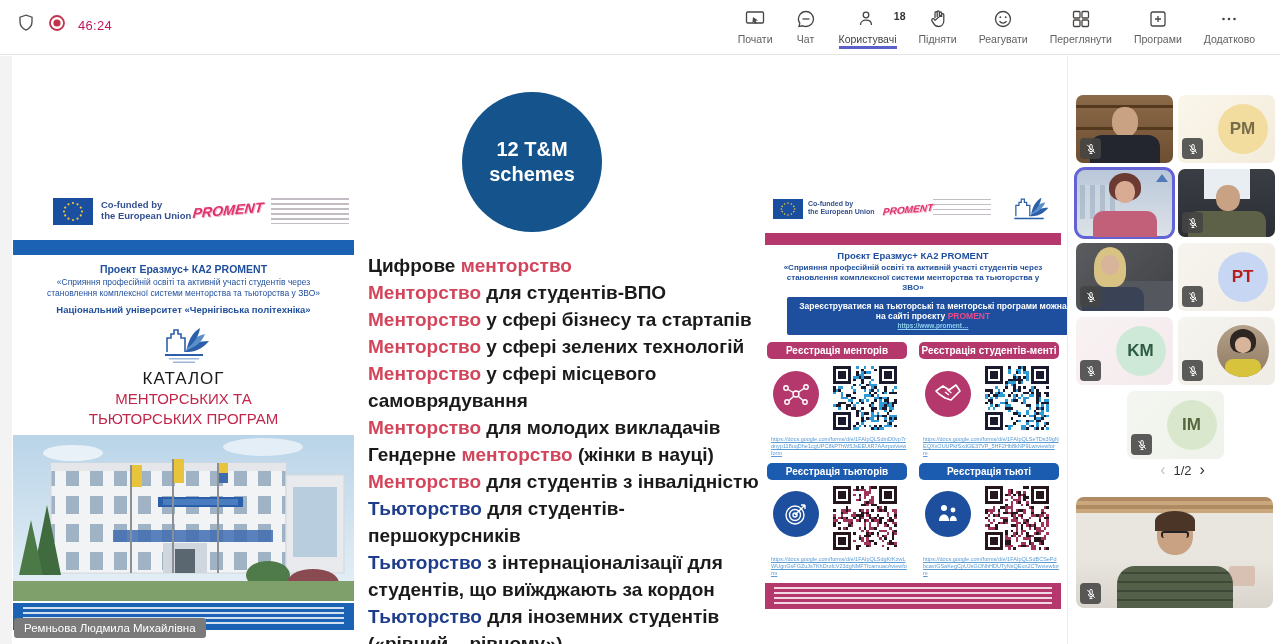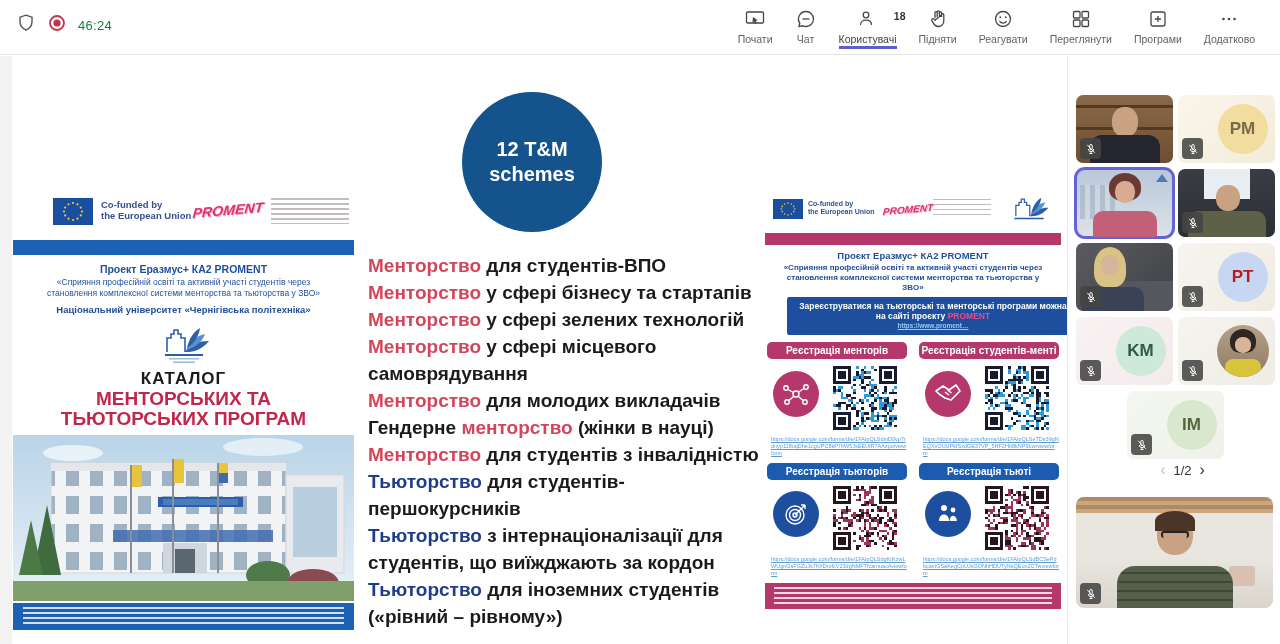--- a/index.html
+++ b/index.html
@@ -4,21 +4,21 @@
 <style>
   * { box-sizing: border-box; margin: 0; padding: 0; }
   html,body { width:1280px; height:644px; overflow:hidden; background:#fff;
     font-family:"Liberation Sans", sans-serif; }
   .abs { position:absolute; }
 
   
   #topbar { position:absolute; left:0; top:0; width:1280px; height:55px; background:#fff;
     border-bottom:1px solid #e3e3e3; z-index:5; }
   #meet-left { position:absolute; left:16px; top:13px; display:flex; align-items:center; gap:12px; }
-  #timer { font-size:13px; color:#15803d; letter-spacing:.3px; }
+  #timer { font-size:13px; color:#be185d; letter-spacing:.3px; }
   #toolbar { position:absolute; right:14px; top:2px; display:flex; }
   .tb-item { display:flex; flex-direction:column; align-items:center; justify-content:flex-start;
     padding:6px 11px 4px; cursor:pointer; position:relative; }
   .tb-item svg { display:block; }
   .tb-label { font-size:10.5px; color:#616161; margin-top:3px; white-space:nowrap; }
   .tb-item.active .tb-label { color:#444; border-bottom:3px solid #5b5fc7; padding-bottom:1px; }
   .tb-badge { position:absolute; top:8px; right:2px; font-size:10.5px; font-weight:bold; color:#333; }
 
   
   #main { position:absolute; left:0; top:56px; width:1280px; height:588px; background:#fff; }
@@ -34,22 +34,22 @@
   #slide-left { position:absolute; left:13px; top:136px; width:341px; height:452px; background:#fff; }
   .eu-flag { background:#1a4fa0; position:relative; }
   .eu-txt { color:#35508f; font-weight:bold; line-height:1.15; }
   .proment-logo { font-style:italic; font-weight:bold; color:#e0336e; transform:skewX(-10deg) rotate(-5deg);
     text-shadow:1px 1px 0 #f3b7cd; }
   .cap-stripes { background:repeating-linear-gradient(180deg,#c3bcc2 0 1.5px, transparent 1.5px 5px); }
   .hbar-blue { background:#1b62b5; }
   .hbar-mag { background:#b5386c; }
   .sl-title { color:#1f4e9c; font-weight:bold; text-align:center; }
   .sl-sub { color:#1f4e9c; text-align:center; }
-  #catalog1 { font-size:17px; font-weight:bold; color:#1a1a1a; letter-spacing:1px; text-align:center; }
-  .catalog-red { font-size:19px; font-weight:bold; color:#c0274b; text-align:center; line-height:20px; }
+  #catalog1 { font-size:17px; font-weight:normal; color:#1a1a1a; letter-spacing:1px; text-align:center; }
+  .catalog-red { font-size:15px; font-weight:normal; color:#c0274b; text-align:center; line-height:20px; }
   .disc { overflow:hidden; }
   .disc-lines { position:absolute; left:3%; right:3%; top:4px; bottom:4px;
     background:repeating-linear-gradient(180deg, rgba(255,255,255,.8) 0 1.6px, transparent 1.6px 5px); }
 
   
   #schemes-list { position:absolute; left:368px; top:196px; width:404px; font-size:19px;
     font-weight:bold; line-height:27px; color:#1a1a1a; }
   .seg-m { color:#d3455b; }
   .seg-t { color:#1e3c8c; }
   .seg-k { color:#1a1a1a; }
@@ -332,20 +332,21 @@
             </g>
       </svg>
     </div>
 
     <div class="abs hbar-blue disc" style="left:0;top:411px;width:341px;height:27px;">
       <div class="disc-lines"></div>
     </div>
   </div>
 
   <div id="schemes-list">
+        <div><span class="seg-k">Цифрове </span><span class="seg-m">менторство</span></div>
         <div><span class="seg-m">Менторство</span><span class="seg-k"> для студентів-ВПО</span></div>
         <div><span class="seg-m">Менторство</span><span class="seg-k"> у сфері бізнесу та стартапів</span></div>
         <div><span class="seg-m">Менторство</span><span class="seg-k"> у сфері зелених технологій</span></div>
         <div><span class="seg-m">Менторство</span><span class="seg-k"> у сфері місцевого самоврядування</span></div>
         <div><span class="seg-m">Менторство</span><span class="seg-k"> для молодих викладачів</span></div>
         <div><span class="seg-k">Гендерне </span><span class="seg-m">менторство</span><span class="seg-k"> (жінки в науці)</span></div>
         <div><span class="seg-m">Менторство</span><span class="seg-k"> для студентів з інвалідністю</span></div>
         <div><span class="seg-t">Тьюторство</span><span class="seg-k"> для студентів-першокурсників</span></div>
         <div><span class="seg-t">Тьюторство</span><span class="seg-k"> з інтернаціоналізації для студентів, що виїжджають за кордон</span></div>
         <div><span class="seg-t">Тьюторство</span><span class="seg-k"> для іноземних студентів («рівний – рівному»)</span></div>
@@ -1271,20 +1272,21 @@
           </svg></div>
 
     <div class="abs qr-link" style="left:6px;top:365px;width:136px;">https://docs.google.com/forms/d/e/1FAIpQLSdgKrKzwLWUgnGsFGZuJs7KhDrofcV23dgNMFTfcamuacAviewform</div>
     <div class="abs qr-link" style="left:158px;top:365px;width:136px;">https://docs.google.com/forms/d/e/1FAIpQLSdBCSePdbcavtGSaKegCpUJsGONhHDUTyNsQEun2CTwviewform</div>
 
     <div class="abs hbar-mag disc" style="left:0;top:392px;width:296px;height:26px;">
       <div class="disc-lines"></div>
     </div>
   </div>
 
+  <div id="presenter-tag">Ремньова Людмила Михайлівна</div>
 </div>
 
 <div id="panel">
   <div class="tile v-man1" style="left:8px;top:39px;">
     <div class="head"></div>
         <div class="torso"></div>
     <div class="mic-badge">
           <svg width="12" height="12" viewBox="0 0 16 16" stroke="#fff" stroke-width="1.3" fill="none">
             <rect x="6.3" y="2" width="3.4" height="7" rx="1.7"></rect>
             <path d="M4.5 8a3.5 3.5 0 007 0M8 11.5V14M6 14h4"></path>

